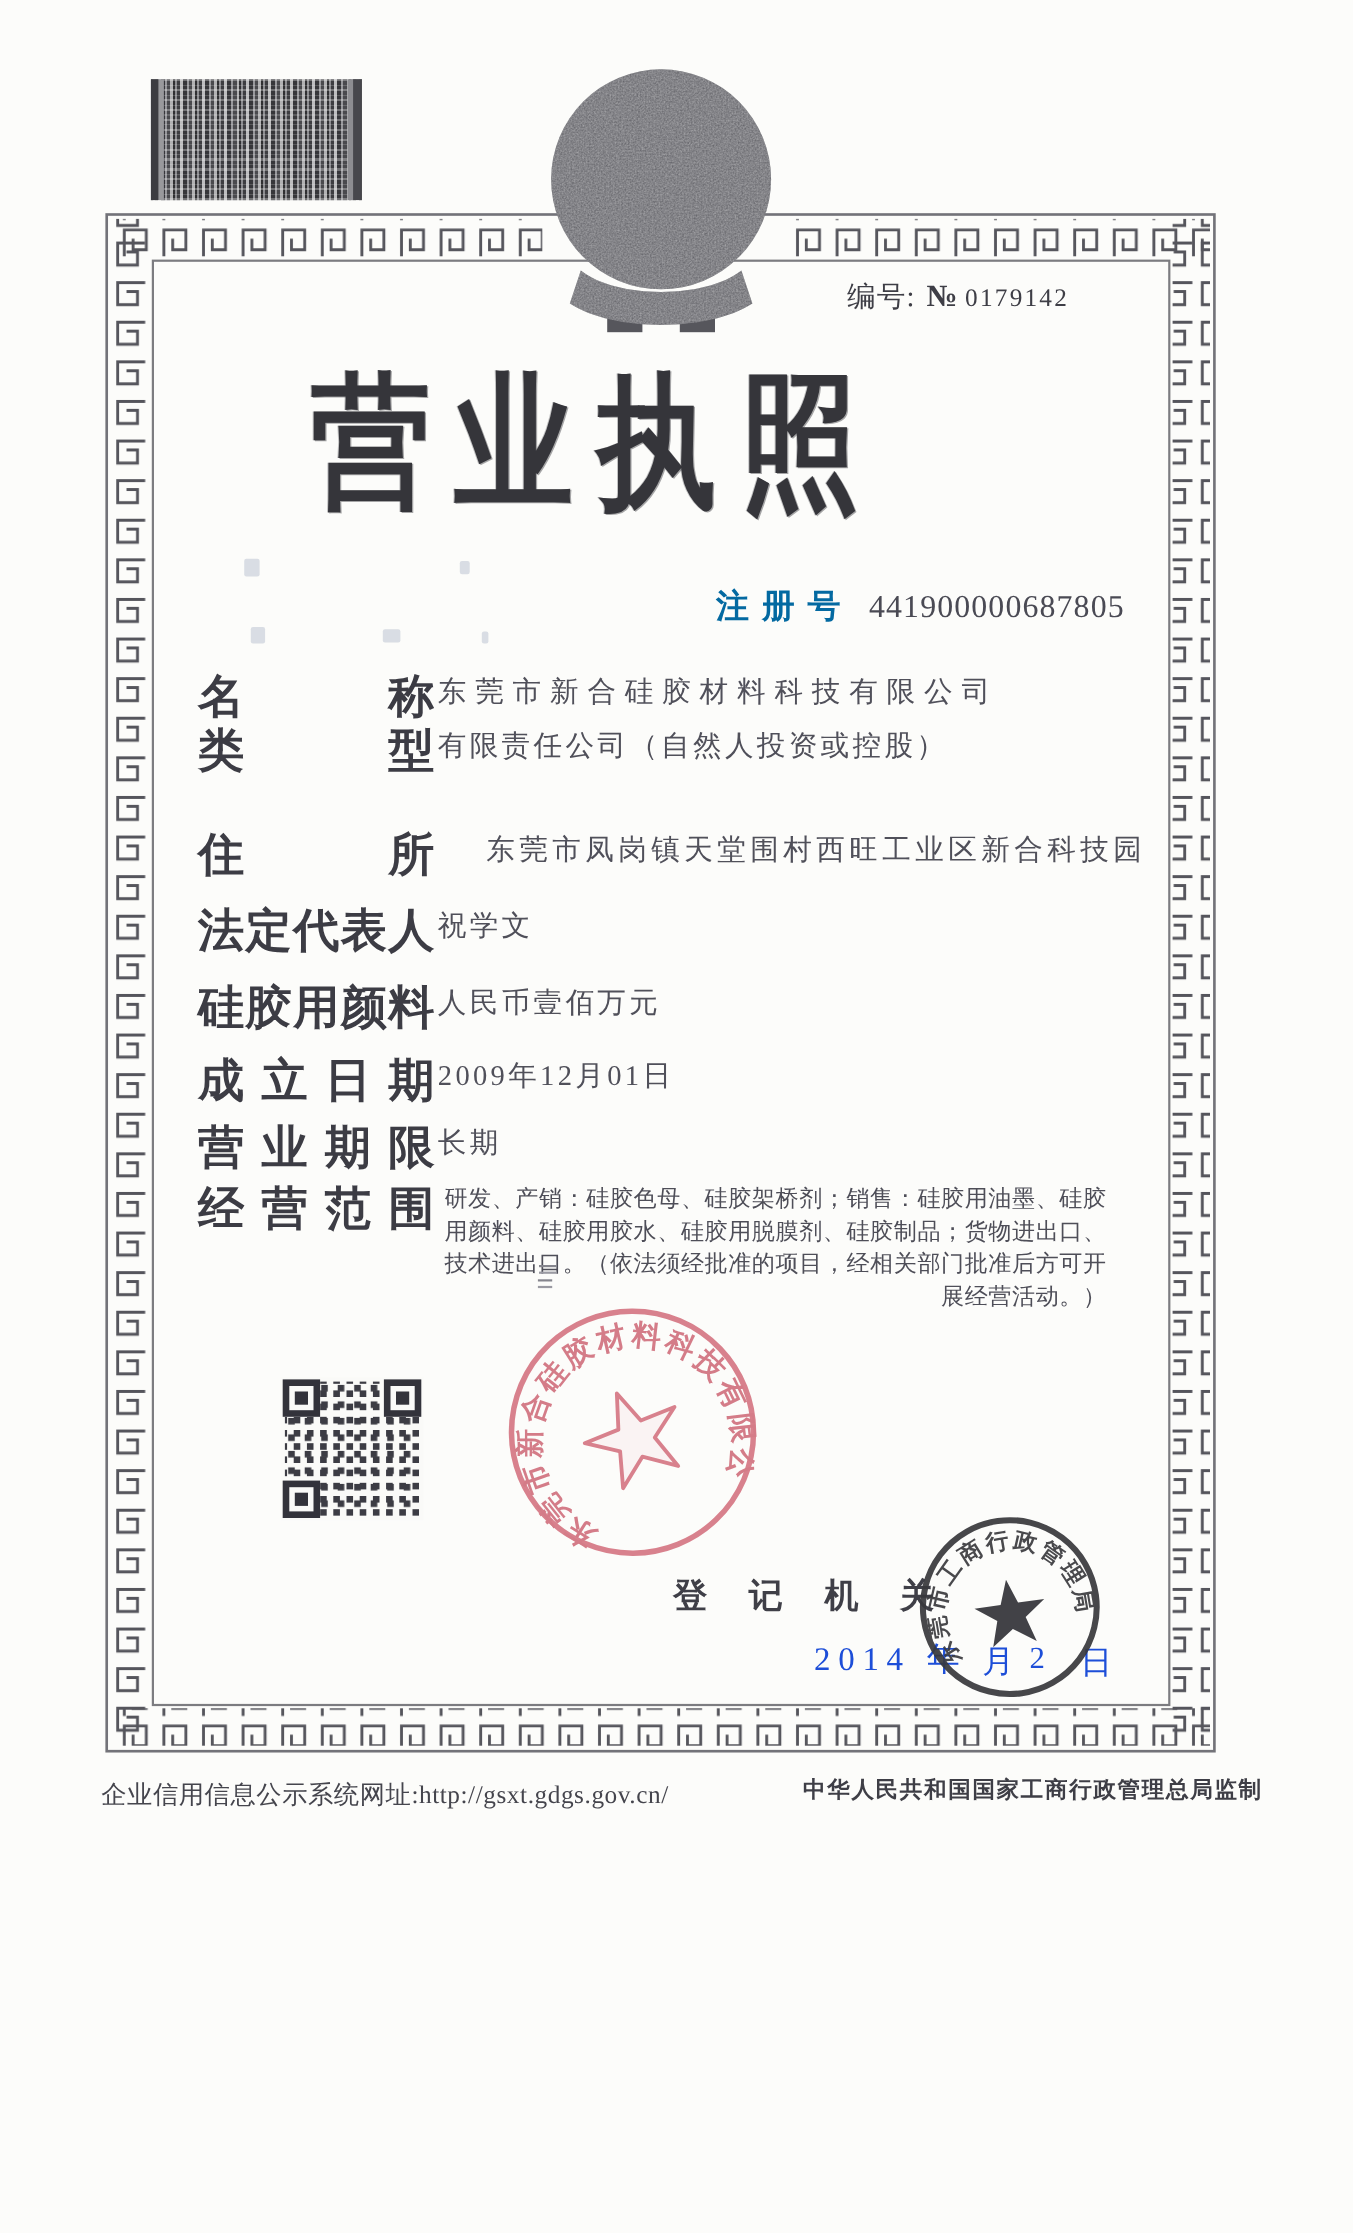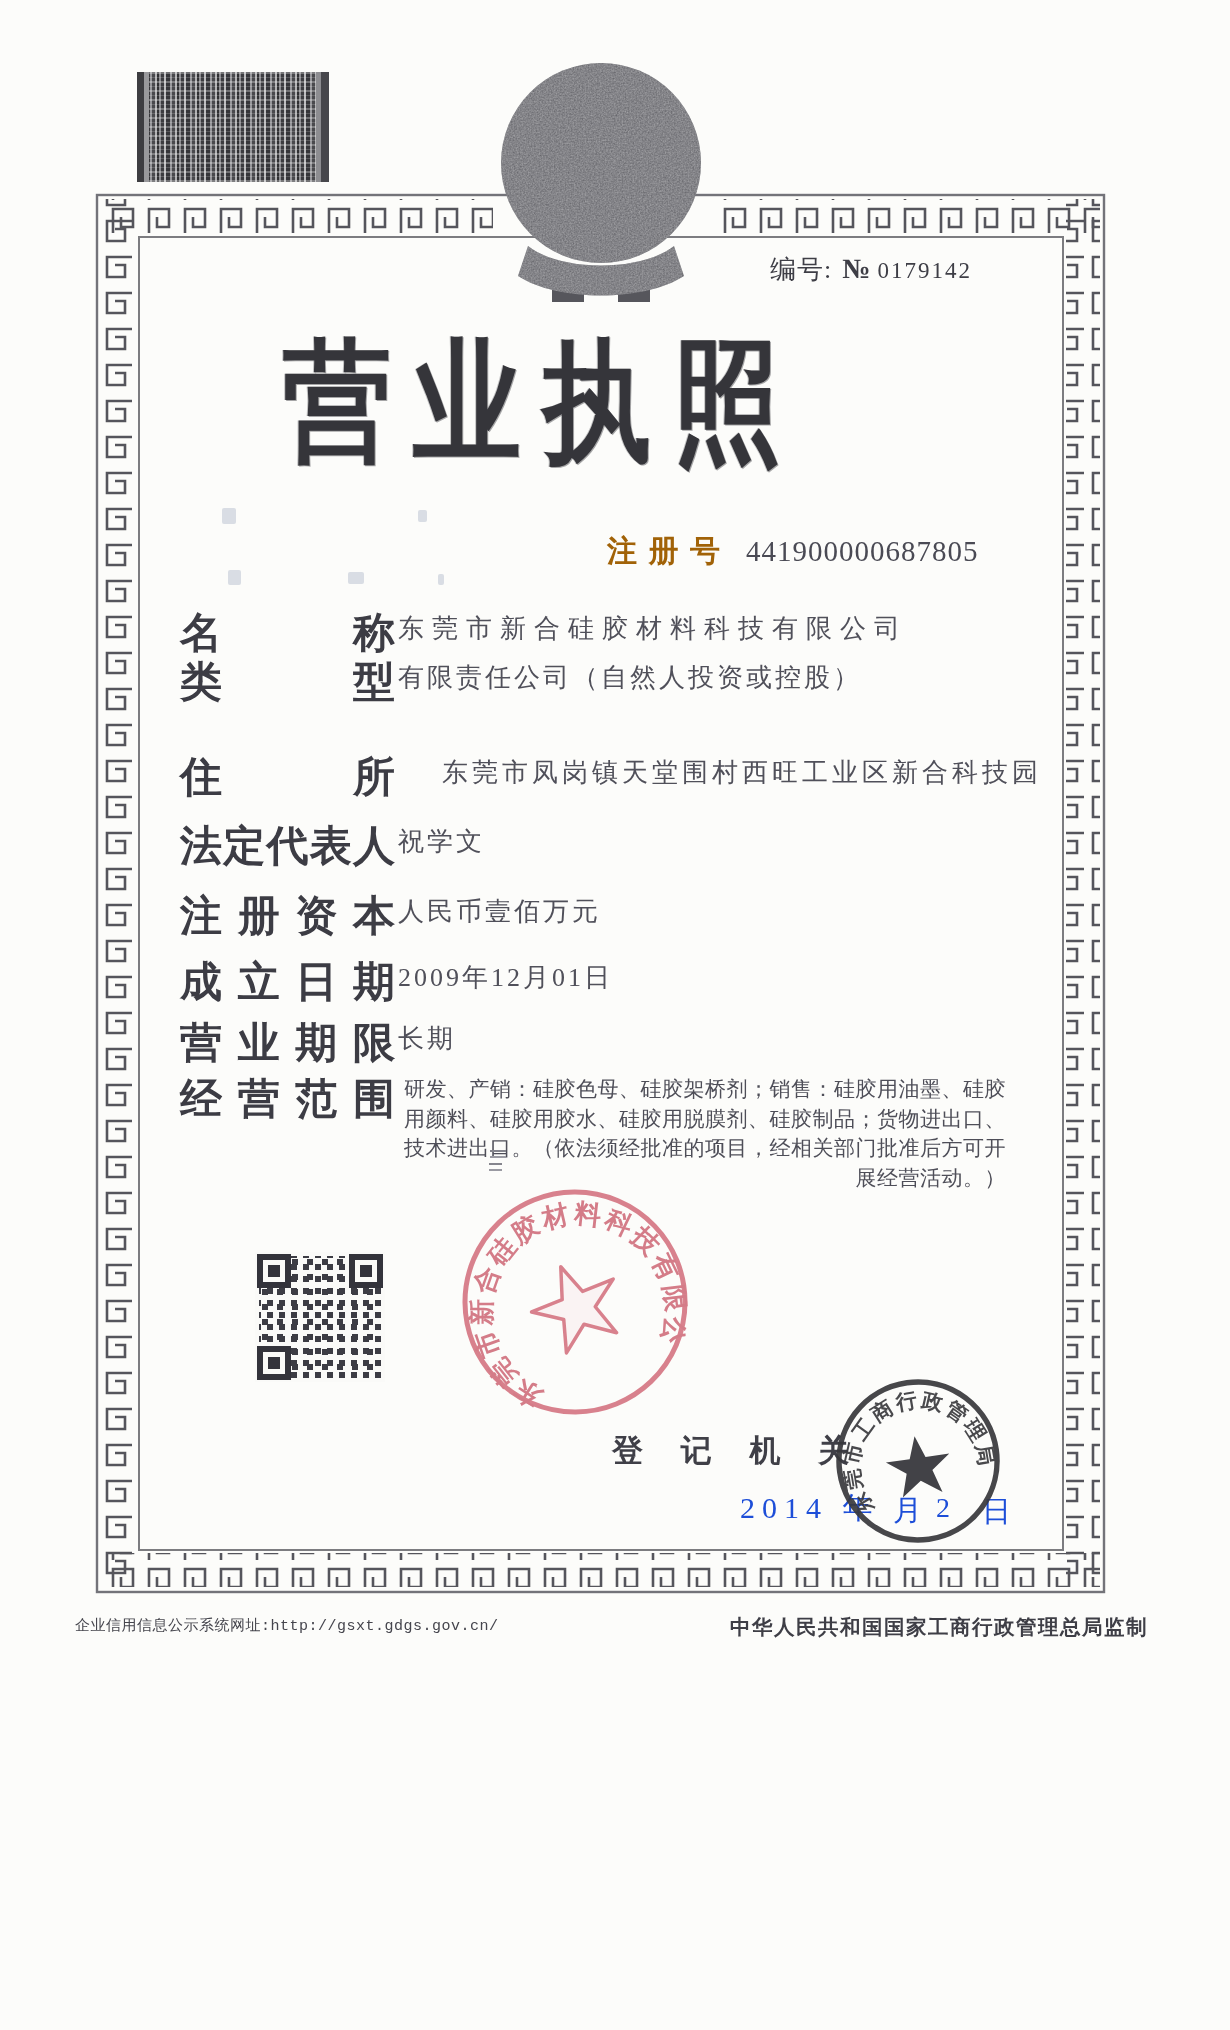--- a/index.html
+++ b/index.html
@@ -38,21 +38,21 @@
     font-family:"Liberation Sans","DejaVu Sans",sans-serif;
     font-weight:900;font-size:108px;line-height:1;
     letter-spacing:22px;color:#35353a;
     transform:scaleY(1.22);transform-origin:top left;
     text-shadow:1px 1px 0 rgba(60,60,65,.45), -1px 0 0 rgba(60,60,65,.3);
     white-space:nowrap;
   }
 
   
   .regline{left:607px;top:531px;white-space:nowrap;}
-  .regline .rlabel{font-weight:bold;font-size:30px;color:#a16207;letter-spacing:2px;}
+  .regline .rlabel{font-weight:bold;font-size:30px;color:#0369a1;letter-spacing:2px;margin-left:44px;}
   .regline .rnum{font-size:29px;color:#4a4a54;letter-spacing:1px;padding-left:24px;}
 
   
   .row{position:absolute;left:180px;white-space:nowrap;}
   .flabel{
     display:inline-block;width:215px;
     font-weight:bold;font-size:42px;color:#3c3c44;
     text-align:justify;text-align-last:justify;
     vertical-align:top;
   }
@@ -69,21 +69,21 @@
 
   
   .registry{left:612px;top:1430px;font-weight:bold;font-size:31px;letter-spacing:15px;color:#3f3f47;white-space:nowrap;z-index:1;}
   .dt{position:absolute;z-index:1;color:#1d4ed8;white-space:nowrap;}
   .dt-year{left:740px;top:1488px;font-size:30px;letter-spacing:7px;}
   .dt-month{left:893px;top:1491px;font-size:29px;}
   .dt-day{left:936px;top:1492px;font-size:28px;}
   .dt-ri{left:982px;top:1492px;font-size:29px;}
 
   
-  .footer-left{left:75px;top:1616px;font-size:15px;color:#45454d;letter-spacing:.5px;font-family:Liberation Mono, monospace;}
+  .footer-left{left:92px;top:1616px;font-size:23px;color:#45454d;letter-spacing:.5px;}
   .footer-right{right:82px;top:1613px;font-size:20.5px;font-weight:700;color:#3e3e46;letter-spacing:1.5px;}
 
   svg{position:absolute;overflow:visible;}
   .z2{z-index:2;}
 </style>
 </head>
 <body>
 
 <svg width="1230" height="2030" viewBox="0 0 1230 2030" style="left:0;top:0;">
   <defs>
@@ -149,21 +149,21 @@
 </div>
 <div class="row" style="top:749px;">
   <span class="flabel">住所</span>
   <span class="fvalue v-addr">东莞市凤岗镇天堂围村西旺工业区新合科技园</span>
 </div>
 <div class="row" style="top:818px;">
   <span class="flabel">法定代表人</span>
   <span class="fvalue">祝学文</span>
 </div>
 <div class="row" style="top:888px;">
-  <span class="flabel">注册资本</span>
+  <span class="flabel">硅胶用颜料</span>
   <span class="fvalue">人民币壹佰万元</span>
 </div>
 <div class="row" style="top:954px;">
   <span class="flabel">成立日期</span>
   <span class="fvalue">2009年12月01日</span>
 </div>
 <div class="row" style="top:1015px;">
   <span class="flabel">营业期限</span>
   <span class="fvalue">长期</span>
 </div>

